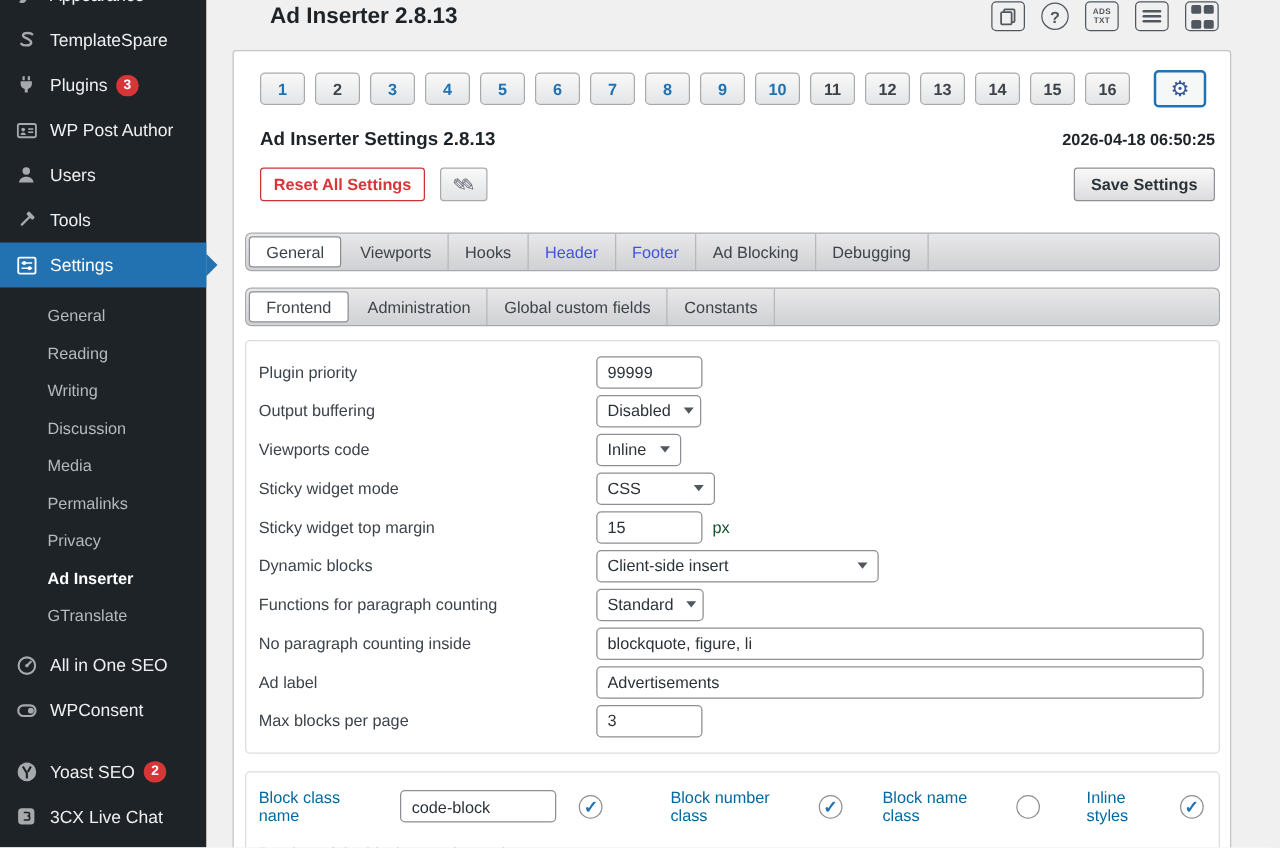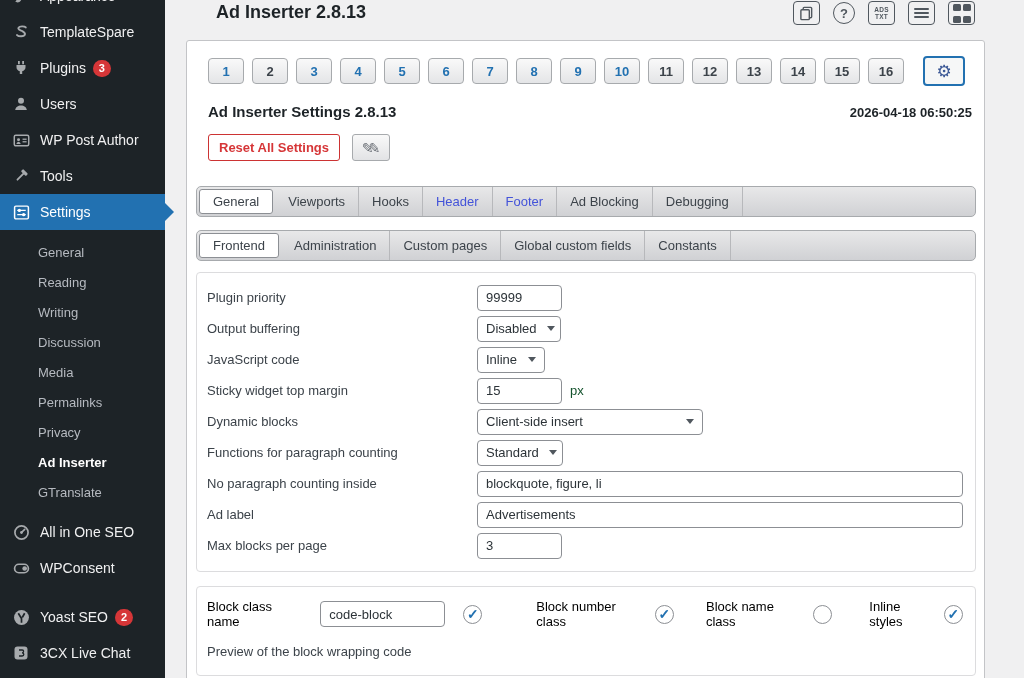--- a/index.html
+++ b/index.html
@@ -60,21 +60,21 @@
   .frow { display:flex; align-items:center; height:31px; }
   .flabel { width:270px; font-size:13px; color:#3c434a; flex:none; }
   .inp { height:26px; border:1px solid #8c8f94; border-radius:4px; background:#fff; font-size:13px; color:#2c3338; padding:0 8px; font-family:inherit; }
   .w85 { width:85px; } .w125 { width:125px; } .w490 { width:490px; }
   .sel { height:26px; border:1px solid #8c8f94; border-radius:4px; background:#fff; display:flex; align-items:center; justify-content:space-between; padding:0 8px; font-size:13px; color:#2c3338; cursor:pointer; }
   .caret { width:0; height:0; border-left:4px solid transparent; border-right:4px solid transparent; border-top:5px solid #50575e; margin-left:10px; flex:none; }
   .suffix { margin-left:8px; font-size:13px; color:#14532d; }
 
   .blockbox { margin:14px 8px 0 9px; border:1px solid #dcdcde; border-radius:4px; padding:12px 12px 16px 10px; }
   .bcrow { display:flex; align-items:center; }
-  .bclabel { font-size:13px; color:#000000; }
+  .bclabel { font-size:13px; color:#0369a1; }
   .cb { width:19px; height:19px; border:1px solid #8c8f94; border-radius:50%; background:#fff; display:flex; align-items:center; justify-content:center; cursor:pointer; flex:none; }
   .cb.checked::after { content:"✓"; font-size:14px; font-weight:700; color:#2271b1; line-height:1; }
   .preview { margin-top:15px; font-size:13px; color:#3c434a; }
 
   svg { display:block; }
 </style>
 </head>
 <body>
 
 <div class="root">
@@ -101,43 +101,43 @@
       </div>
 
       <div class="mi">
         <span class="mi-icon">
           <svg viewBox="0 0 16 16" width="16" height="16">
               <path fill="currentColor" d="M5 1h1.8v3.2H5zM9.2 1H11v3.2H9.2zM3.5 5h9v2.2c0 2-1.4 3.6-3.3 4V14H6.8v-2.8c-1.9-.4-3.3-2-3.3-4z"></path>
             </svg>
         </span>
         <span class="mi-label">Plugins</span>
         <span class="badge">3</span>
-      </div>
-
-      <div class="mi">
-        <span class="mi-icon">
-          <svg viewBox="0 0 16 16" width="16" height="16">
-              <circle cx="8" cy="4.7" r="3" fill="currentColor"></circle>
-              <path fill="currentColor" d="M2.2 14c.3-2.9 2.8-4.6 5.8-4.6s5.5 1.7 5.8 4.6z"></path>
-            </svg>
-        </span>
-        <span class="mi-label">Users</span>
       </div>
 
       <div class="mi">
         <span class="mi-icon">
           <svg viewBox="0 0 16 16" width="17" height="17">
               <rect x="1.2" y="3" width="13.6" height="10" rx="1.4" fill="none" stroke="currentColor" stroke-width="1.4"></rect>
               <circle cx="5.2" cy="7.2" r="1.4" fill="currentColor"></circle>
               <path d="M3.2 11.2c.3-1.1 1.1-1.7 2-1.7s1.7.6 2 1.7z" fill="currentColor"></path>
               <rect x="9" y="6.2" width="3.8" height="1.2" fill="currentColor"></rect>
               <rect x="9" y="8.6" width="3.8" height="1.2" fill="currentColor"></rect>
             </svg>
         </span>
         <span class="mi-label">WP Post Author</span>
+      </div>
+
+      <div class="mi">
+        <span class="mi-icon">
+          <svg viewBox="0 0 16 16" width="16" height="16">
+              <circle cx="8" cy="4.7" r="3" fill="currentColor"></circle>
+              <path fill="currentColor" d="M2.2 14c.3-2.9 2.8-4.6 5.8-4.6s5.5 1.7 5.8 4.6z"></path>
+            </svg>
+        </span>
+        <span class="mi-label">Users</span>
       </div>
 
       <div class="mi">
         <span class="mi-icon">
           <svg viewBox="0 0 16 16" width="16" height="16">
               <g fill="currentColor" transform="rotate(45 8 8)">
                 <rect x="7.2" y="3" width="1.8" height="11" rx="0.9"></rect>
                 <rect x="4.5" y="1.5" width="7" height="3.2" rx="1"></rect>
               </g>
             </svg>
@@ -276,63 +276,70 @@
     <div class="settings-head">
       <div class="settings-title">Ad Inserter Settings 2.8.13</div>
       <div class="timestamp">2026-04-18 06:50:25</div>
     </div>
 
     <div class="btnrow">
       <button class="reset-btn">Reset All Settings</button>
       <div class="tools-btn">
         <span>✎✎</span>
       </div>
+      <button class="save-btn">Save Settings</button>
     </div>
 
     <div class="tabbar">
       <div class="tab active">General</div>
       <div class="tab">Viewports</div>
       <div class="tab">Hooks</div>
       <div class="tab enabled">Header</div>
       <div class="tab enabled">Footer</div>
       <div class="tab">Ad Blocking</div>
       <div class="tab">Debugging</div>
     </div>
 
     <div class="tabbar second">
       <div class="tab active">Frontend</div>
       <div class="tab">Administration</div>
-      <div class="tab">Custom pages</div>
       <div class="tab">Global custom fields</div>
       <div class="tab">Constants</div>
     </div>
 
     <div class="formbox">
 
       <div class="frow">
         <span class="flabel">Plugin priority</span>
         <input class="inp w85" value="99999" style="">
       </div>
 
       <div class="frow">
         <span class="flabel">Output buffering</span>
         <div class="sel" style="width:84px">
           <span>Disabled</span>
           <span class="caret"></span>
         </div>
       </div>
 
       <div class="frow">
-        <span class="flabel">JavaScript code</span>
+        <span class="flabel">Viewports code</span>
         <div class="sel" style="width:68px">
           <span>Inline</span>
           <span class="caret"></span>
         </div>
       </div>
 
+      <div class="frow">
+        <span class="flabel">Sticky widget mode</span>
+        <div class="sel" style="width:95px">
+          <span>CSS</span>
+          <span class="caret"></span>
+        </div>
+      </div>
 
       <div class="frow">
         <span class="flabel">Sticky widget top margin</span>
         <input class="inp w85" value="15" style="">
         <span class="suffix">px</span>
       </div>
 
       <div class="frow">
         <span class="flabel">Dynamic blocks</span>
         <div class="sel" style="width:226px">

